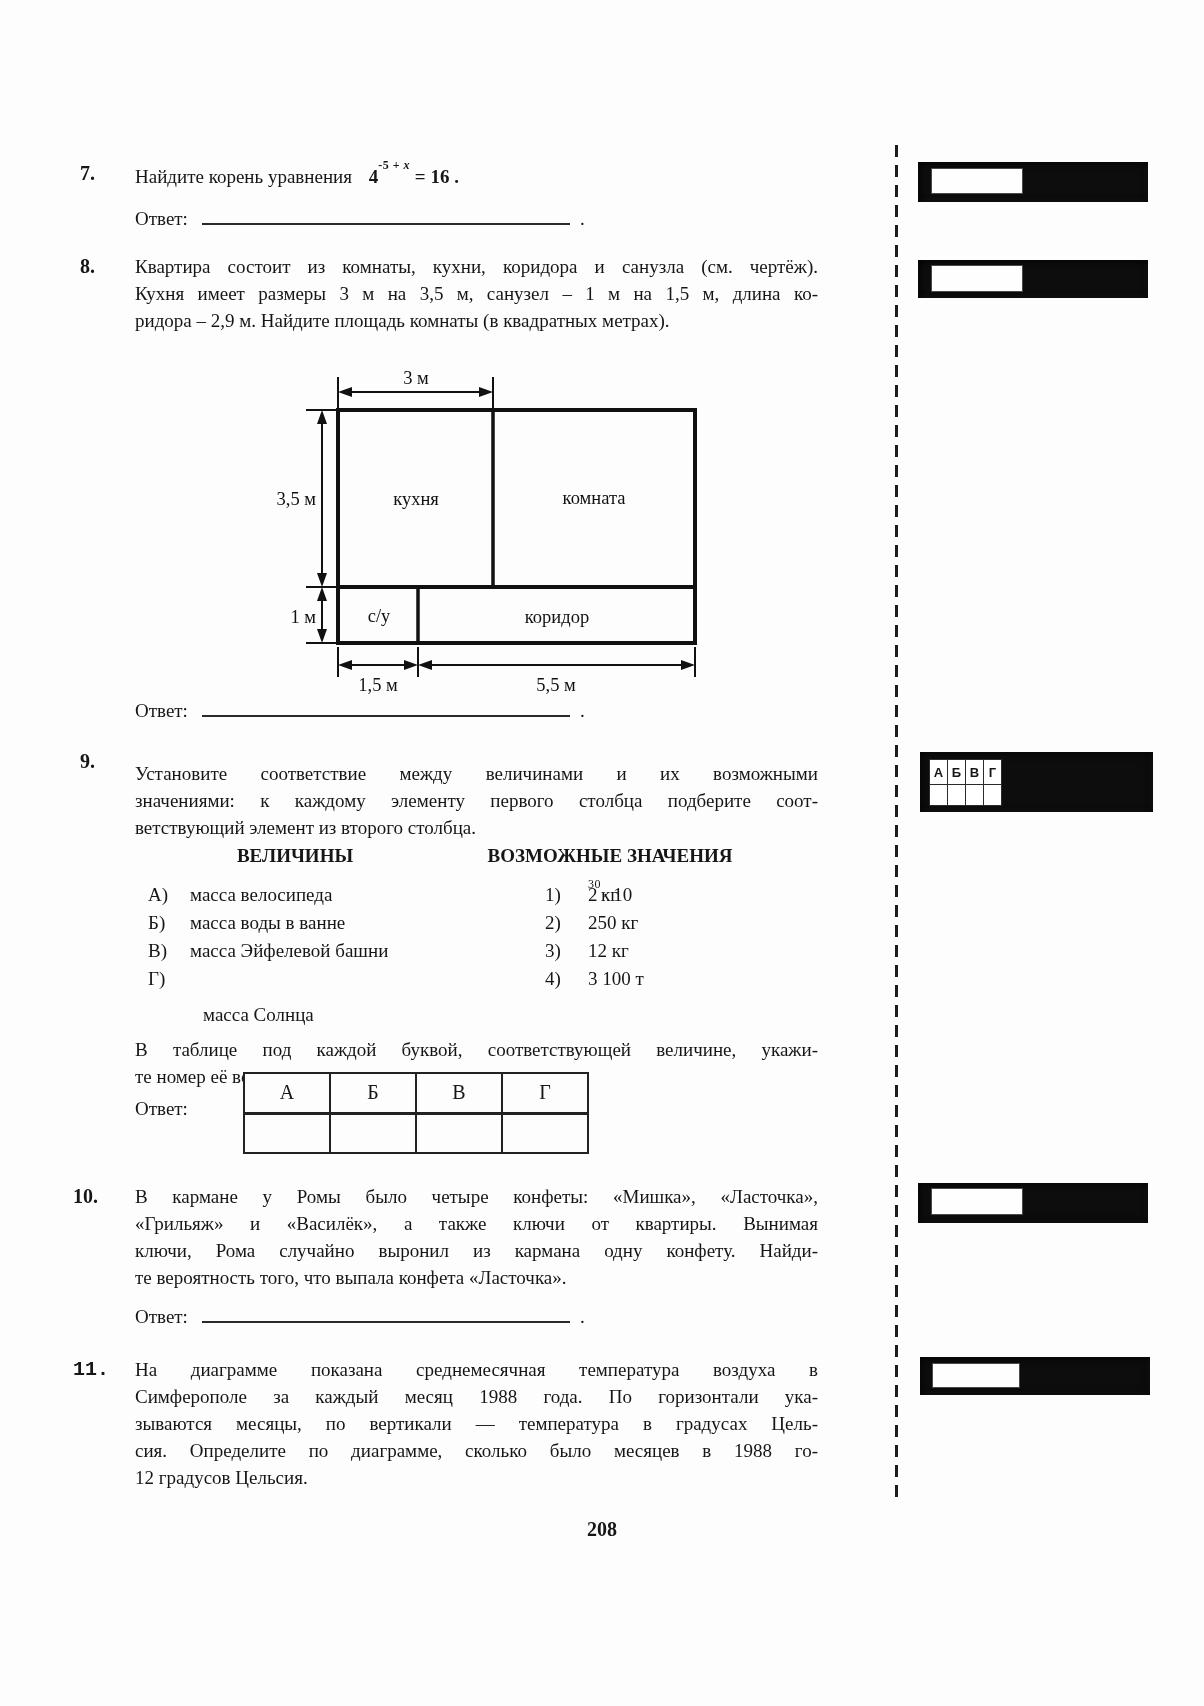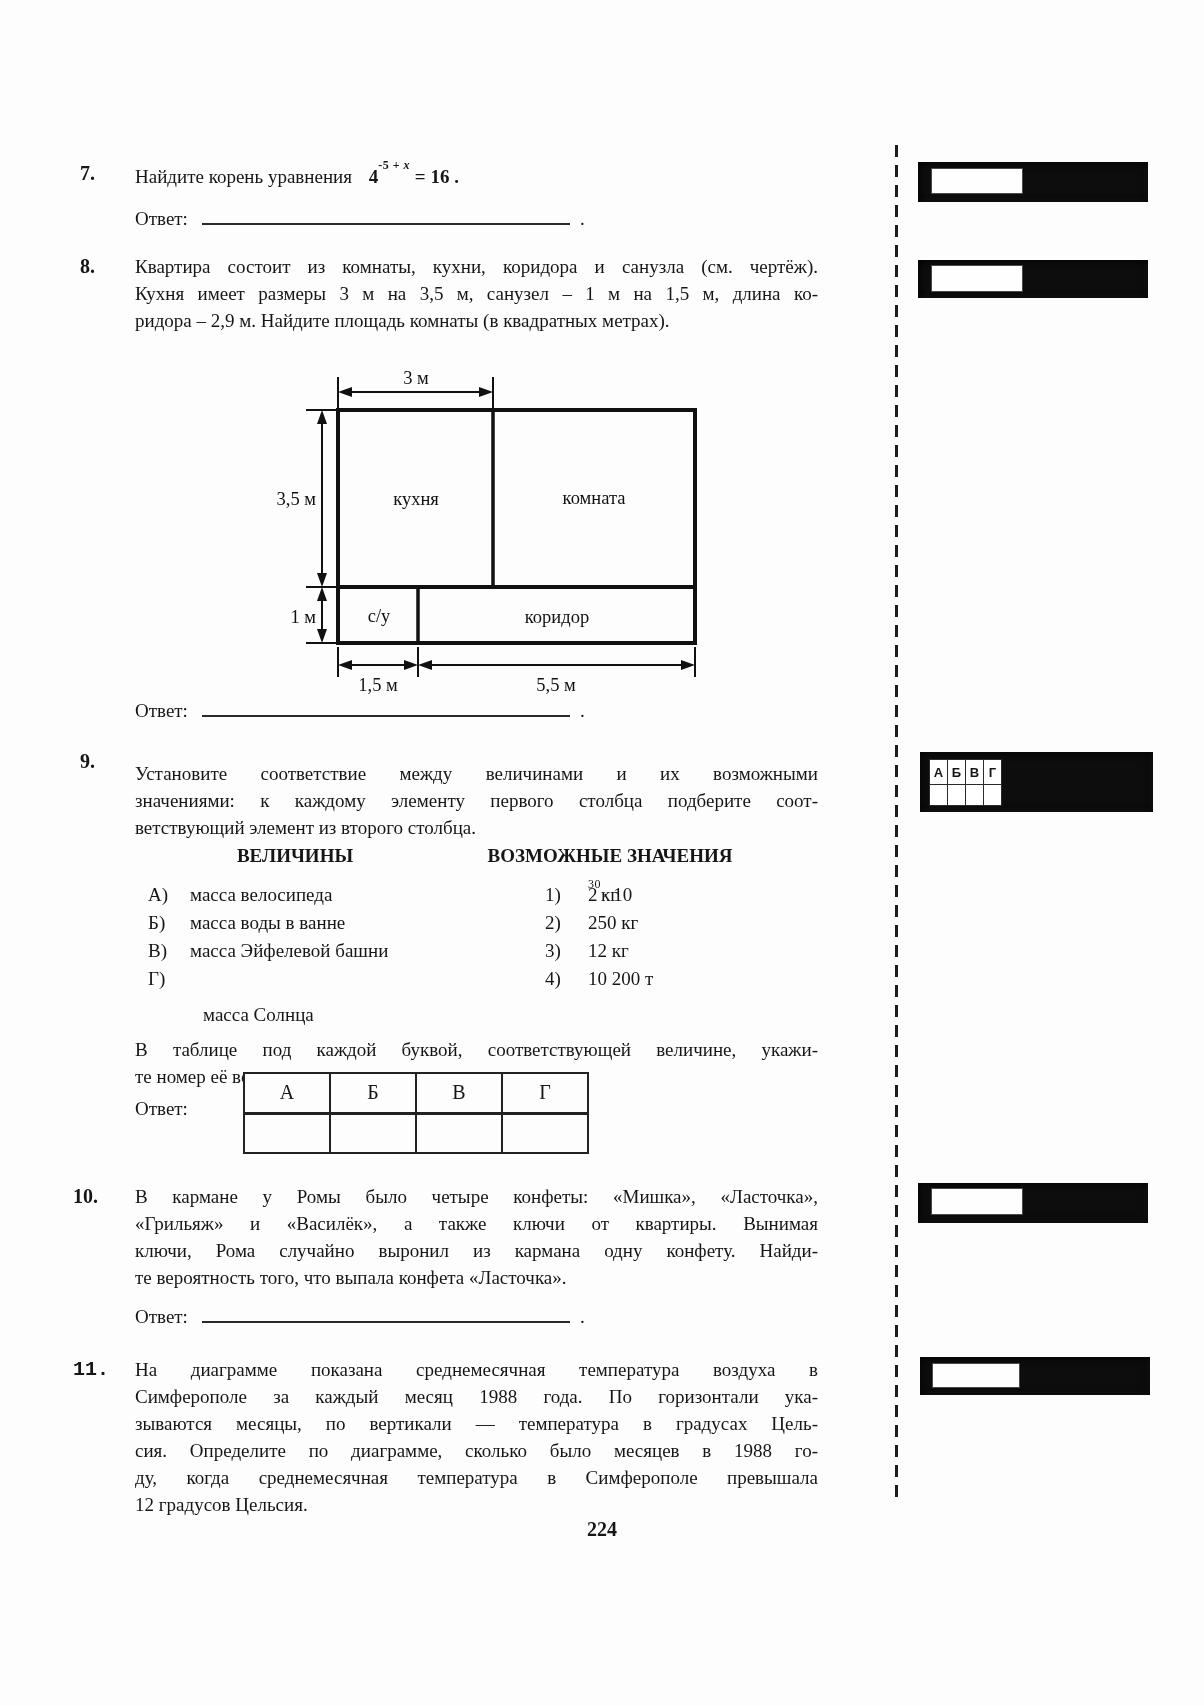--- a/index.html
+++ b/index.html
@@ -141,21 +141,21 @@
   <div class="abs mrow" style="left:135px; top:940px; width:683px;">
     <span style="left:13px;">В)</span>
     <span style="left:55px;">масса Эйфелевой башни</span>
     <span style="left:410px;">3)</span>
     <span style="left:453px;"><span>12 кг</span><sup class="exp"></sup><span></span></span>
   </div>
   <div class="abs mrow" style="left:135px; top:968px; width:683px;">
     <span style="left:13px;">Г)</span>
     <span style="left:68px;margin-top:36px;">масса Солнца</span>
     <span style="left:410px;">4)</span>
-    <span style="left:453px;"><span>10 200 т</span><sup class="exp"></sup><span></span></span>
+    <span style="left:453px;"><span>3 100 т</span><sup class="exp"></sup><span></span></span>
   </div>
 
   <div class="abs plines" style="left:135px; top:1010px;margin-top:26px;">
     <div class="line">В таблице под каждой буквой, соответствующей величине, укажи-</div>
     <div class="line last">те номер её возможного значения.</div>
   </div>
 
   <div class="abs" style="left:135px; top:1098px; font-size:19px;">Ответ:</div>
   <table class="ans-table" style="left:243px; top:1072px;">
     <tbody>
@@ -184,21 +184,20 @@
   <div class="abs answer" style="left:135px; top:1306px;">
     <span class="ans-label">Ответ:</span><span class="ans-rule"></span><span>.</span>
   </div>
 
   <div class="abs pnum" style="left:73px; top:1356px;font-family:Liberation Mono, monospace;">11.</div>
   <div class="abs plines" style="left:135px; top:1356px;">
     <div class="line">На диаграмме показана среднемесячная температура воздуха в</div>
     <div class="line">Симферополе за каждый месяц 1988 года. По горизонтали ука-</div>
     <div class="line">зываются месяцы, по вертикали — температура в градусах Цель-</div>
     <div class="line">сия. Определите по диаграмме, сколько было месяцев в 1988 го-</div>
-    <div class="line">ду, когда среднемесячная температура в Симферополе превышала</div>
     <div class="line last">12 градусов Цельсия.</div>
   </div>
 
   <div class="dash" style="left:895px; top:145px; height:1360px;"></div>
 
   <div class="strip" style="left:918px; top:162px; width:230px; height:40px;">
     <div class="field" style="left:13px; top:6px; width:92px; height:26px;"></div>
   </div>
 
   <div class="strip" style="left:918px; top:260px; width:230px; height:38px;">
@@ -219,15 +218,15 @@
   </div>
 
   <div class="strip" style="left:918px; top:1183px; width:230px; height:40px;">
     <div class="field" style="left:13px; top:5px; width:92px; height:27px;"></div>
   </div>
 
   <div class="strip" style="left:920px; top:1357px; width:230px; height:38px;">
     <div class="field" style="left:12px; top:6px; width:88px; height:25px;"></div>
   </div>
 
-  <div class="abs pageno" style="left:0px; top:1518px;">224</div>
+  <div class="abs pageno" style="left:0px; top:1518px;">208</div>
 
 </div>
 
 </body></html>

